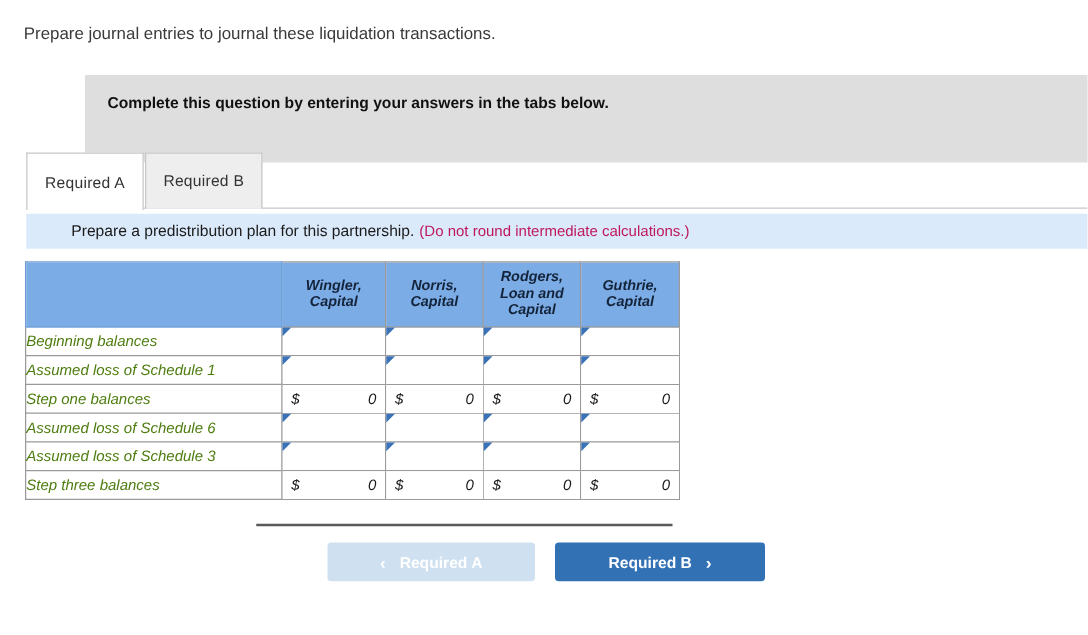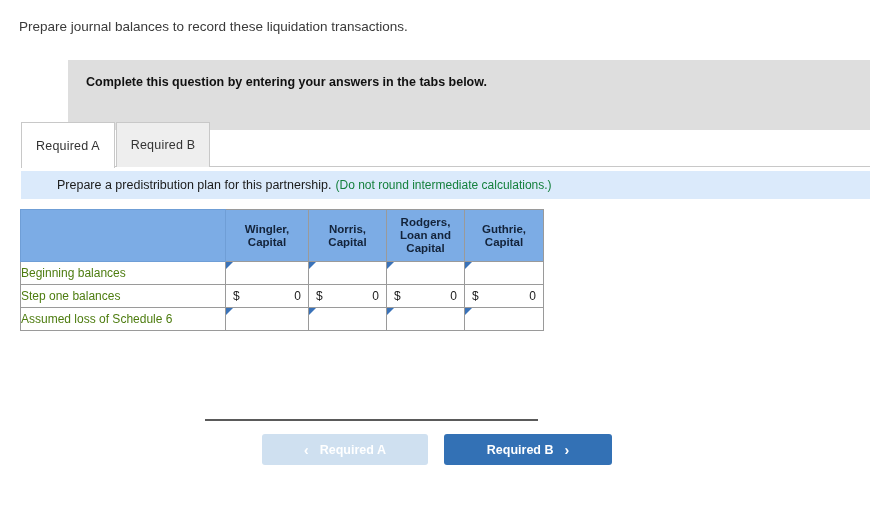--- a/index.html
+++ b/index.html
@@ -102,33 +102,34 @@
     align-items: center;
     padding-left: 25px;
   }
   .reqstrip-text {
     margin-left: 11px;
     font-size: 12.5px;
     color: #1b1b1b;
     white-space: nowrap;
   }
   .reqstrip-note {
-    color: #15803d;
+    color: #be185d;
     margin-left: 4px;
   }
 
   
   .tbl-wrap {
     position: absolute;
     left: 20px;
     top: 209px;
   }
   table.grid {
     border-collapse: collapse;
     table-layout: fixed;
+    font-style: italic;
   }
   table.grid td, table.grid th {
     padding: 0;
     margin: 0;
     border: 1px solid #9a9a9a;
     box-sizing: border-box;
   }
   th.hcell {
     background: #7cace5;
     color: #13233a;
@@ -241,21 +242,21 @@
   }
   .chev {
     font-size: 14px;
     font-weight: bold;
     line-height: 1;
   }
 </style>
 </head>
 <body>
 
-<div class="intro">Prepare journal balances to record these liquidation transactions.</div>
+<div class="intro">Prepare journal entries to journal these liquidation transactions.</div>
 
 <div class="callout">
   <div class="callout-text">Complete this question by entering your answers in the tabs below.</div>
 </div>
 
 <div class="tabstrip">
   <div class="tabstrip-rule"></div>
   <div class="tab active tab-a">
     <span>Required A</span>
   </div>
@@ -297,20 +298,35 @@
             <span class="corner"></span>
           </td>
           <td class="inp">
             <span class="corner"></span>
           </td>
           <td class="inp">
             <span class="corner"></span>
           </td>
         </tr>
         <tr>
+          <td class="lbl">Assumed loss of Schedule 1</td>
+          <td class="inp">
+            <span class="corner"></span>
+          </td>
+          <td class="inp">
+            <span class="corner"></span>
+          </td>
+          <td class="inp">
+            <span class="corner"></span>
+          </td>
+          <td class="inp">
+            <span class="corner"></span>
+          </td>
+        </tr>
+        <tr>
           <td class="lbl">Step one balances</td>
           <td class="val">
             <span class="dollar">$</span>
             <span class="num">0</span>
           </td>
           <td class="val">
             <span class="dollar">$</span>
             <span class="num">0</span>
           </td>
           <td class="val">
@@ -328,20 +344,54 @@
             <span class="corner"></span>
           </td>
           <td class="inp">
             <span class="corner"></span>
           </td>
           <td class="inp">
             <span class="corner"></span>
           </td>
           <td class="inp">
             <span class="corner"></span>
+          </td>
+        </tr>
+        <tr>
+          <td class="lbl">Assumed loss of Schedule 3</td>
+          <td class="inp">
+            <span class="corner"></span>
+          </td>
+          <td class="inp">
+            <span class="corner"></span>
+          </td>
+          <td class="inp">
+            <span class="corner"></span>
+          </td>
+          <td class="inp">
+            <span class="corner"></span>
+          </td>
+        </tr>
+        <tr class="last">
+          <td class="lbl">Step three balances</td>
+          <td class="val">
+            <span class="dollar">$</span>
+            <span class="num">0</span>
+          </td>
+          <td class="val">
+            <span class="dollar">$</span>
+            <span class="num">0</span>
+          </td>
+          <td class="val">
+            <span class="dollar">$</span>
+            <span class="num">0</span>
+          </td>
+          <td class="val">
+            <span class="dollar">$</span>
+            <span class="num">0</span>
           </td>
         </tr>
       </tbody>
   </table>
 </div>
 <div class="bottom-rule"></div>
 
 <div class="navbar">
   <button class="navbtn prev">
     <span class="chev">‹</span>

